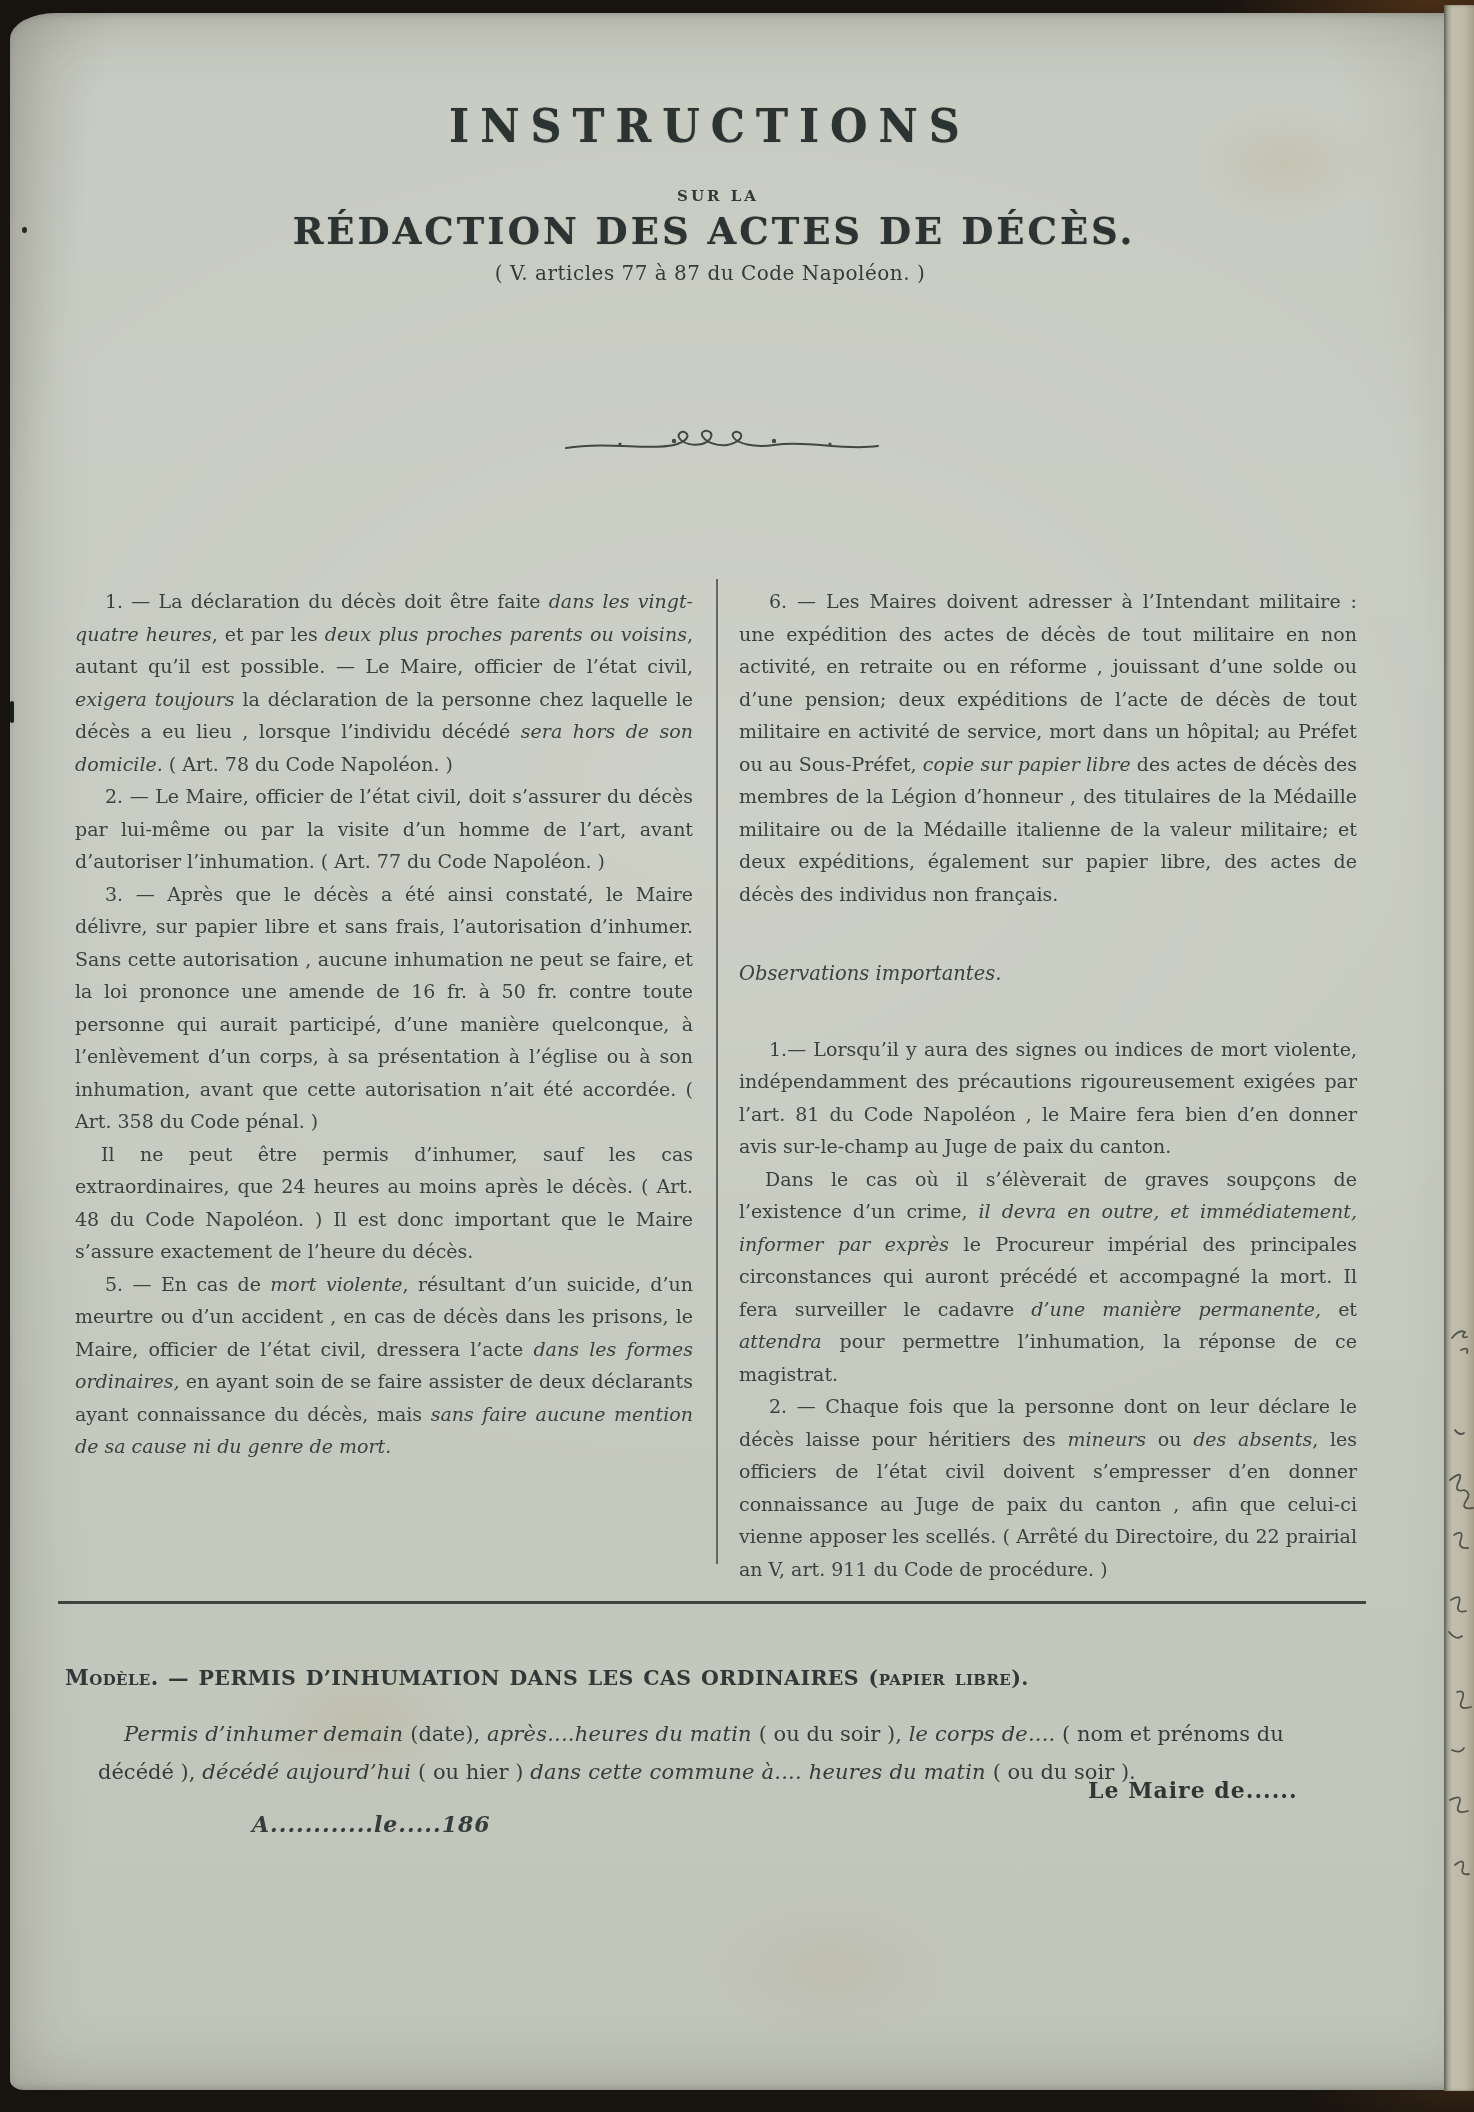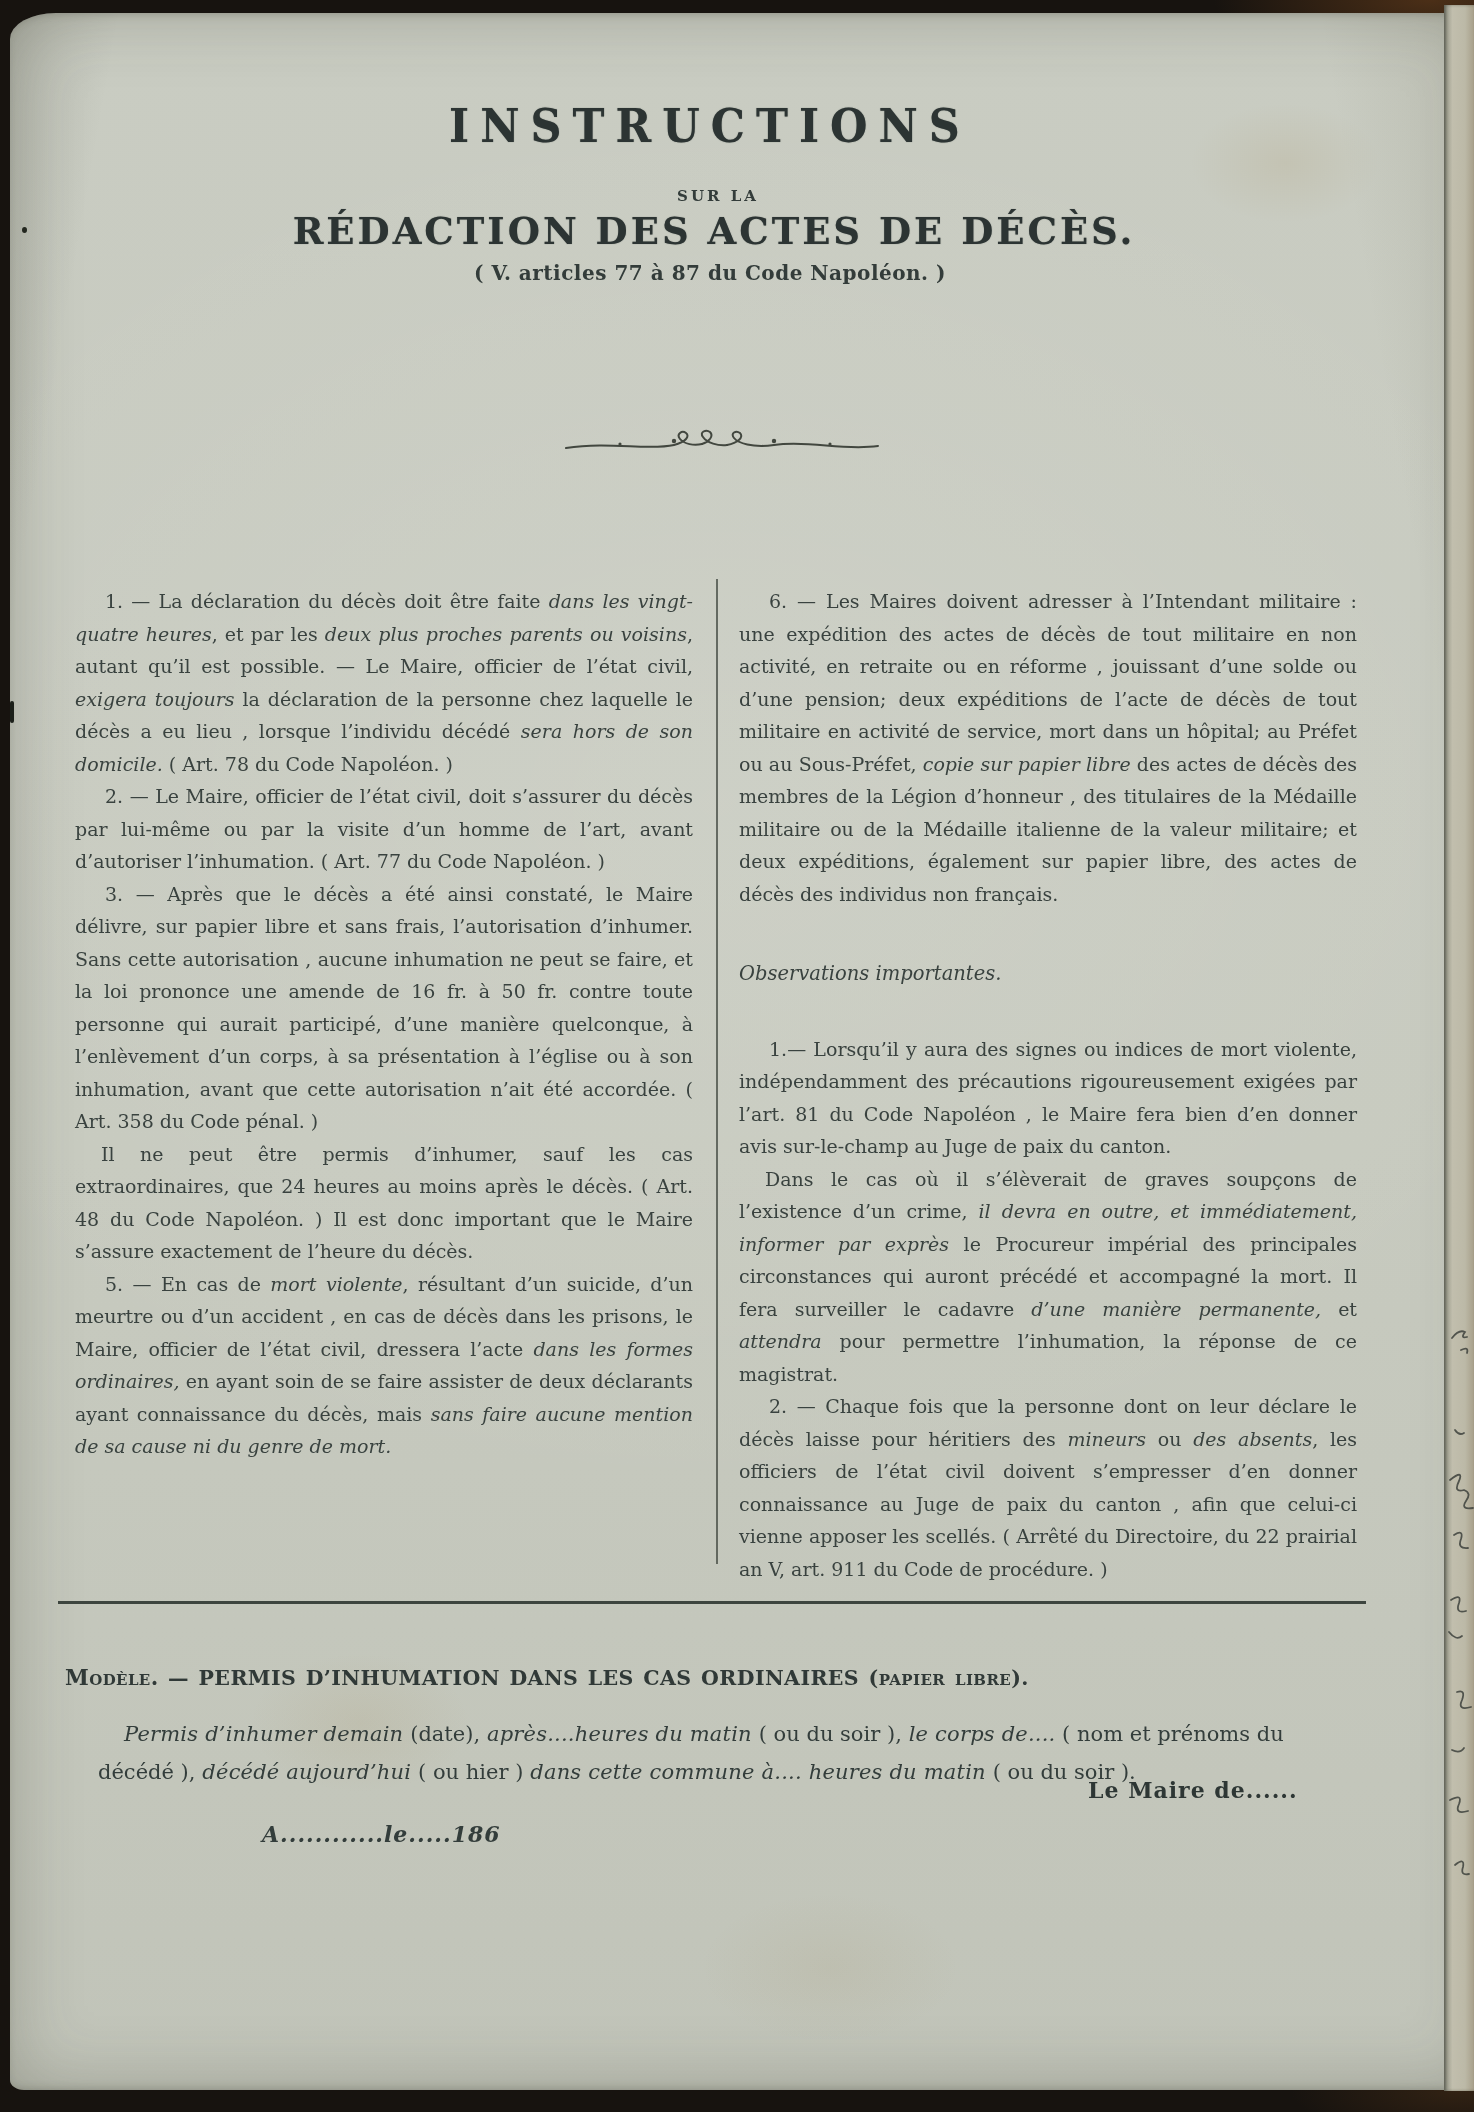--- a/index.html
+++ b/index.html
@@ -49,21 +49,21 @@
     margin:8px;position:absolute;top:166px;left:0;width:100%;
     font-size:15px;font-weight:bold;letter-spacing:3px;color:#333c3a;
   }
   .m-sub{
     margin:4px;position:absolute;top:192px;left:0;width:100%;
     font-size:37px;font-weight:bold;letter-spacing:3px;line-height:1.2;
     color:#2c3433;text-shadow:0 0 1px rgba(44,52,50,.5);
   }
   .m-ref{
     margin:0;position:absolute;top:248px;left:0;width:100%;
-    font-size:20px;font-weight:bold;color:#333c3a;letter-spacing:.5px;
+    font-size:20px;font-weight:normal;color:#333c3a;letter-spacing:.5px;
   }
   .ornament{position:absolute;left:552px;top:408px;width:320px;height:46px;}
   .ornament svg{display:block;}
 
   
   .cols{position:absolute;left:65px;top:572px;width:1282px;font-size:19px;line-height:32.5px;}
   .col{position:absolute;top:0;width:618px;text-align:justify;}
   .col-left{left:0;}
   .col-right{left:664px;}
   .col p{margin:0;text-indent:30px;}
@@ -87,21 +87,21 @@
   .model-body{
     margin:0;position:absolute;left:88px;top:1702px;width:1248px;
     font-size:21px;line-height:38px;text-indent:26px;color:#333d3b;
   }
   .model-body .it{letter-spacing:.2px;}
   .signature{
     margin:12px;position:absolute;left:1066px;top:1752px;
     font-size:22px;font-weight:bold;letter-spacing:1px;color:#2e3735;
   }
   .dateline{
-    margin:18px;position:absolute;left:234px;top:1790px;
+    margin:8px;position:absolute;left:234px;top:1790px;
     font-size:22px;font-weight:bold;font-style:italic;letter-spacing:1px;color:#333d3b;
   }
 
   
   .handwriting{position:absolute;left:1428px;top:1280px;width:46px;height:620px;}
 </style>
 </head>
 <body>
 
 <div class="scan">

